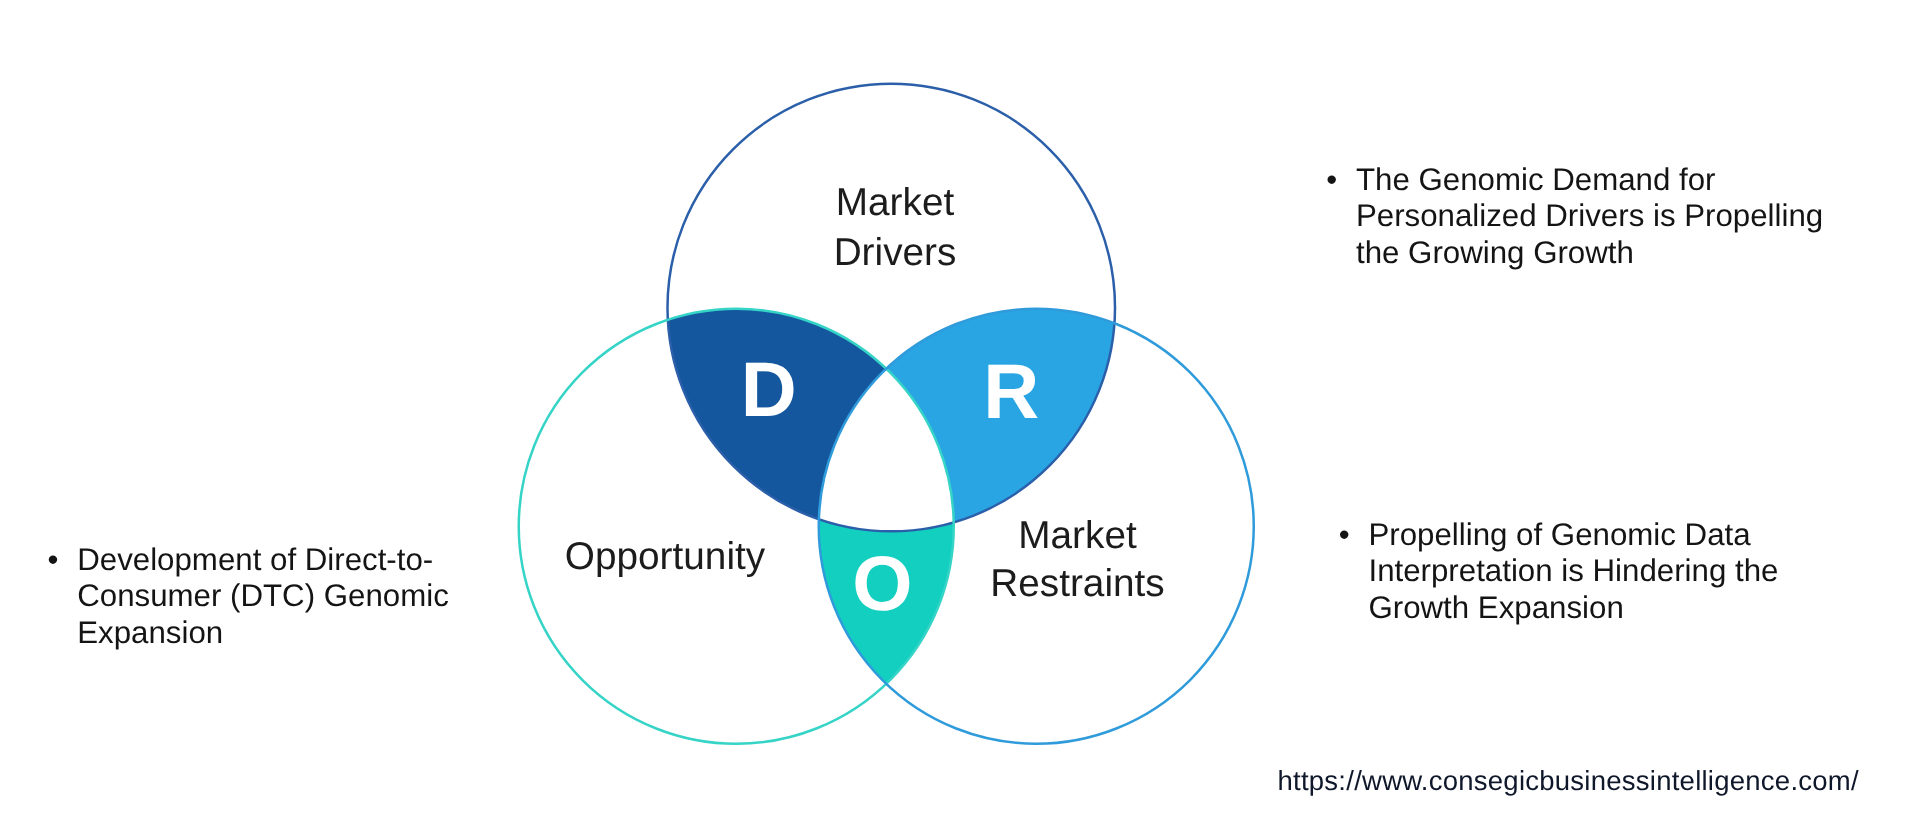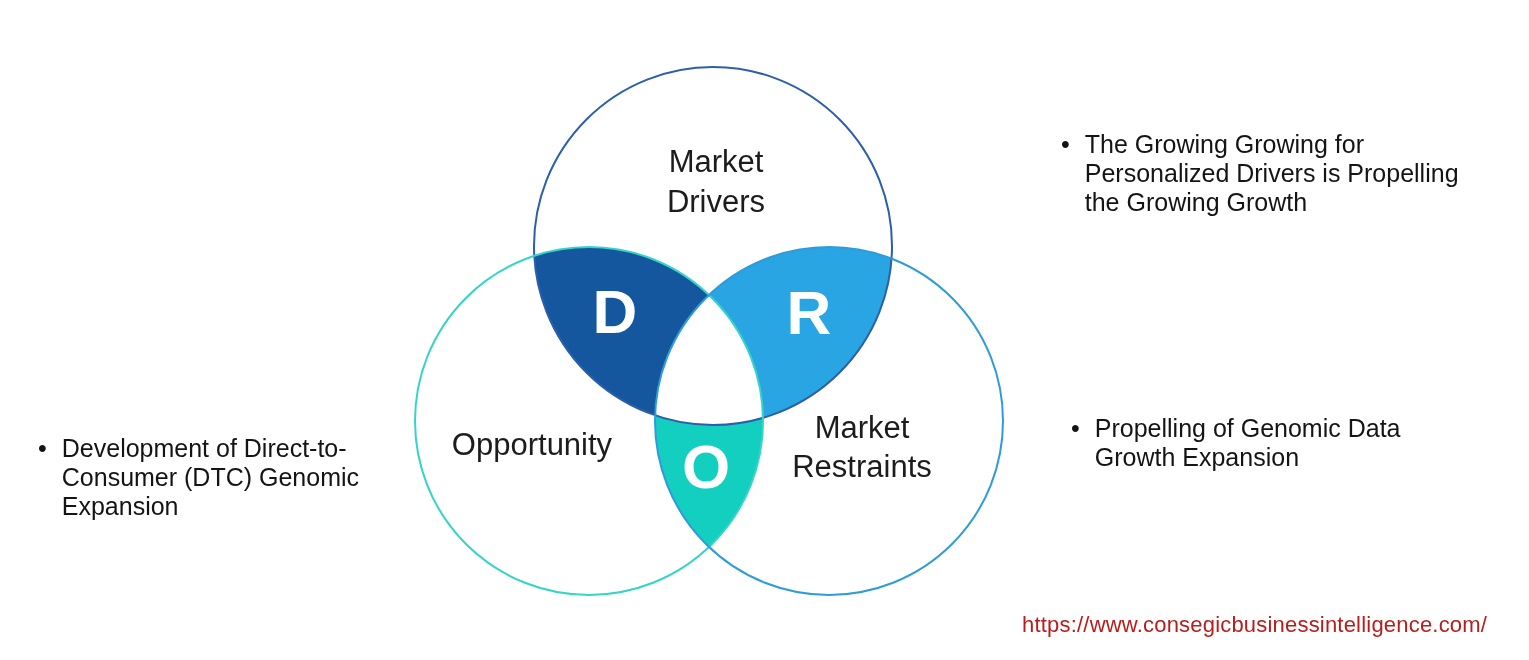--- a/index.html
+++ b/index.html
@@ -22,21 +22,21 @@
     text-anchor:middle;
   }
   .bullet{
     position:absolute;display:flex;gap:15px;
     color:#141414;font-size:25px;line-height:29px;font-weight:500;
     white-space:nowrap;
   }
   .bullet .dot{font-size:25px;line-height:29px;}
   .footer-url{
     position:absolute;left:1022px;top:612px;
-    font-size:22px;color:#b91c1c;letter-spacing:0.2px;
+    font-size:22px;color:#0f172a;letter-spacing:0.2px;
     white-space:nowrap;
   }
 </style>
 </head>
 <body>
 
 <div class="canvas">
 
   <svg class="venn-svg" width="1529" height="660" viewBox="0 0 1529 660">
     <defs>
@@ -73,38 +73,39 @@
     <text x="716" y="172" class="clabel">Market</text>
     <text x="716" y="212" class="clabel">Drivers</text>
     <text x="532" y="455" class="clabel">Opportunity</text>
     <text x="862" y="438" class="clabel">Market</text>
     <text x="862" y="477" class="clabel">Restraints</text>
   </svg>
 
   <div class="bullet" style="left:1061px;top:130px">
     <span class="dot">•</span>
     <div class="lines">
-      <div>The Growing Growing for</div>
+      <div>The Genomic Demand for</div>
       <div>Personalized Drivers is Propelling</div>
       <div>the Growing Growth</div>
     </div>
   </div>
 
   <div class="bullet" style="left:38px;top:434px">
     <span class="dot">•</span>
     <div class="lines">
       <div>Development of Direct-to-</div>
       <div>Consumer (DTC) Genomic</div>
       <div>Expansion</div>
     </div>
   </div>
 
   <div class="bullet" style="left:1071px;top:414px">
     <span class="dot">•</span>
     <div class="lines">
       <div>Propelling of Genomic Data</div>
+      <div>Interpretation is Hindering the</div>
       <div>Growth Expansion</div>
     </div>
   </div>
 
   <div class="footer-url">https://www.consegicbusinessintelligence.com/</div>
 
 </div>
 
 </body></html>

